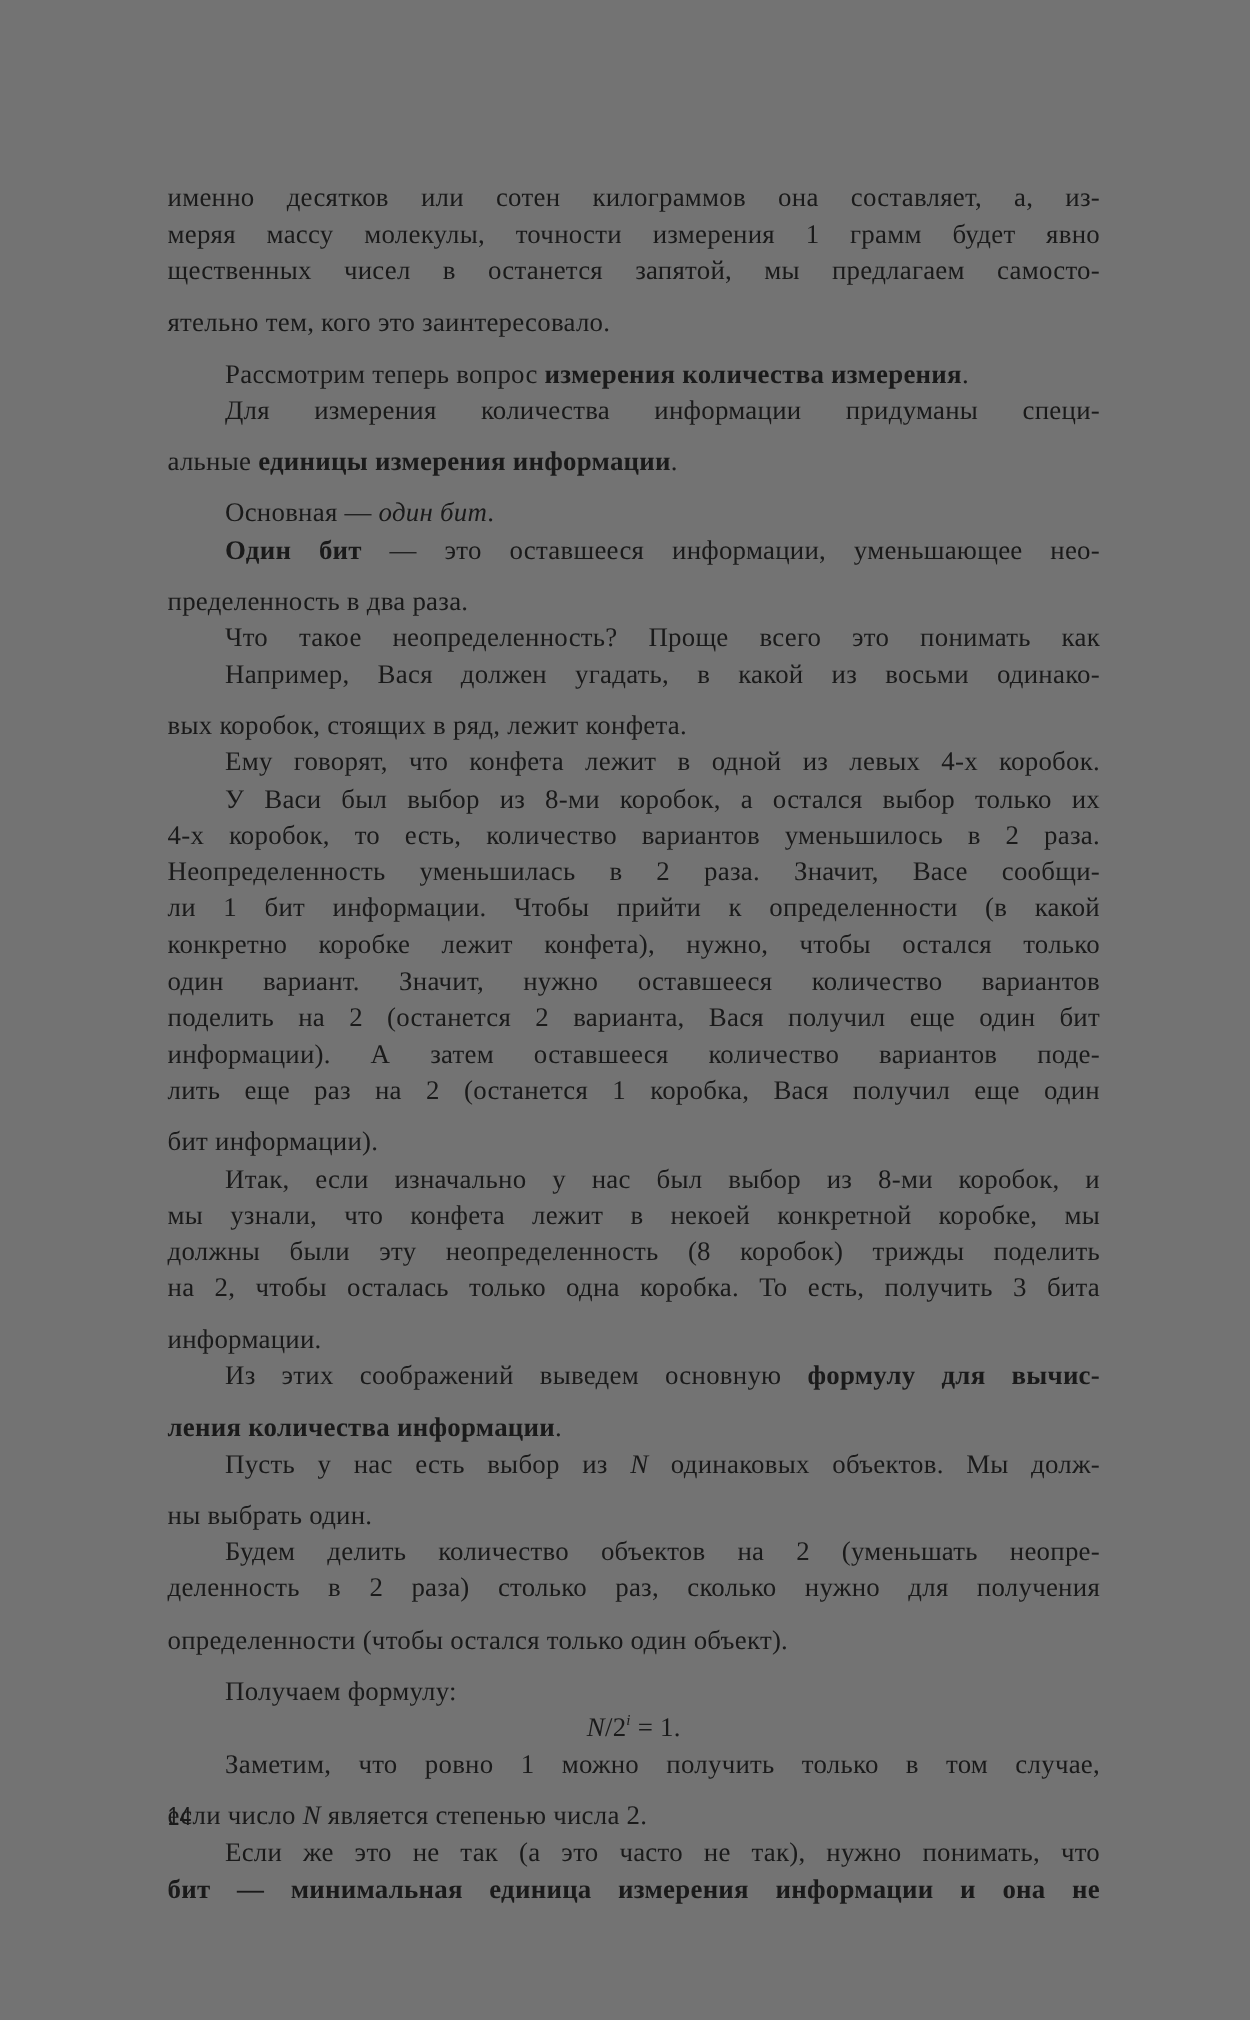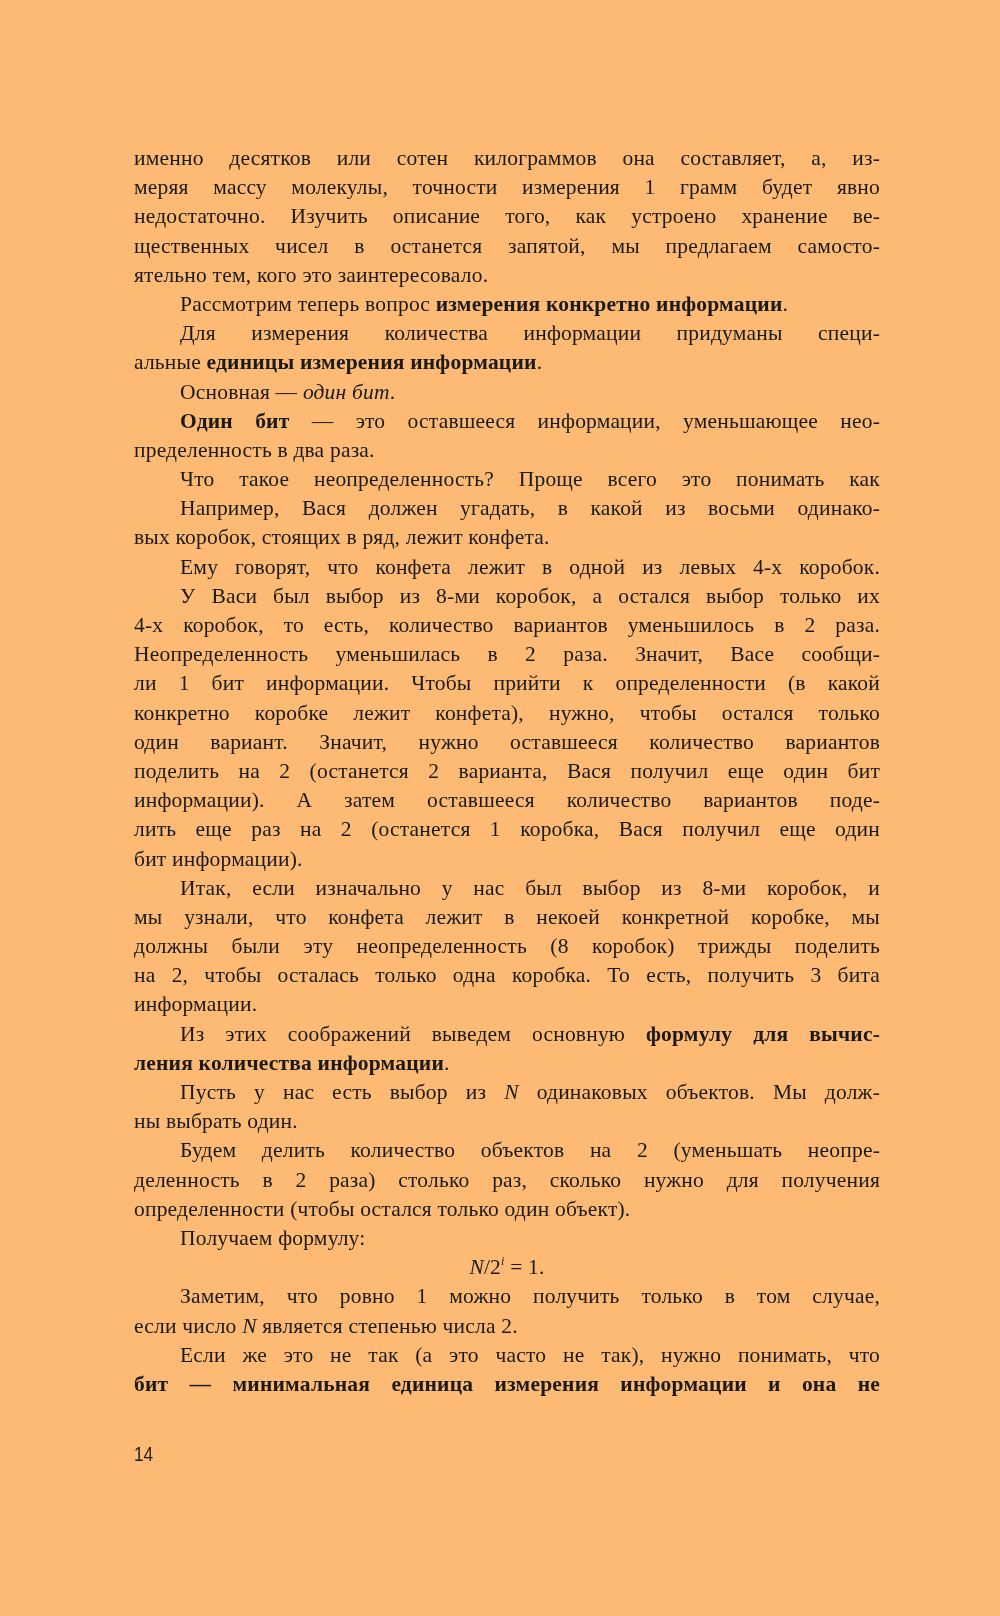--- a/index.html
+++ b/index.html
@@ -1,55 +1,54 @@
 <!DOCTYPE html>
 <html><head>
   <meta charset="utf-8">
   <style>
     html, body { margin: 0; padding: 0; background: #ffffff; }
     body { width: 1000px; height: 1616px; position: relative; overflow: hidden; }
     .page {
       position: absolute; left: 0; top: 0; width: 1000px; height: 1616px;
-      background: #fdba74; color: #1a1a1a;
+      background: #737373; color: #1a1a1a;
       font-family: "DejaVu Serif", "Liberation Serif", serif;
     }
     .text-block {
       position: absolute; left: 134px; top: 144px; width: 746px;
       font-size: 21.5px; line-height: 29.2px;
       font-family: "Liberation Serif", "DejaVu Serif", serif;
       letter-spacing: 0.2px;
     }
     .line {
       display: block; white-space: nowrap; height: 29.2px;
       text-align: justify; text-align-last: justify;
     }
-    .line.last { text-align-last: left; }
+    .line.last { text-align-last: left; margin-top: 12px; }
     .line.indent { padding-left: 46px; }
     .line.center { text-align: left; text-align-last: center; }
     .b { font-weight: bold; }
     .i { font-style: italic; }
     sup.exp { font-size: 12px; vertical-align: 9px; line-height: 0; font-style: italic; }
     .page-number {
       position: absolute; left: 134px; top: 1442px;
       font-family: "Liberation Sans", "DejaVu Sans", sans-serif;
       font-size: 21px; color: #1a1a1a;
       transform: scaleX(0.82); transform-origin: left;
     }
   </style>
 </head>
 <body>
 
 <div class="page">
   <div class="text-block" id="text-block">
       <div class="line"><span>именно десятков или сотен килограммов она составляет, а, из-</span></div>
       <div class="line"><span>меряя массу молекулы, точности измерения 1 грамм будет явно</span></div>
-      <div class="line"><span>недостаточно. Изучить описание того, как устроено хранение ве-</span></div>
       <div class="line"><span>щественных чисел в останется запятой, мы предлагаем самосто-</span></div>
       <div class="line last"><span>ятельно тем, кого это заинтересовало.</span></div>
-      <div class="line indent last"><span>Рассмотрим теперь вопрос </span><span class="b">измерения конкретно информации</span><span>.</span></div>
+      <div class="line indent last"><span>Рассмотрим теперь вопрос </span><span class="b">измерения количества измерения</span><span>.</span></div>
       <div class="line indent"><span>Для измерения количества информации придуманы специ-</span></div>
       <div class="line last"><span>альные </span><span class="b">единицы измерения информации</span><span>.</span></div>
       <div class="line indent last"><span>Основная — </span><span class="i">один бит</span><span>.</span></div>
       <div class="line indent"><span class="b">Один бит</span><span> — это оставшееся информации, уменьшающее нео-</span></div>
       <div class="line last"><span>пределенность в два раза.</span></div>
       <div class="line indent"><span>Что такое неопределенность? Проще всего это понимать как</span></div>
       <div class="line indent"><span>Например, Вася должен угадать, в какой из восьми одинако-</span></div>
       <div class="line last"><span>вых коробок, стоящих в ряд, лежит конфета.</span></div>
       <div class="line indent"><span>Ему говорят, что конфета лежит в одной из левых 4-х коробок.</span></div>
       <div class="line indent"><span>У Васи был выбор из 8-ми коробок, а остался выбор только их</span></div>

